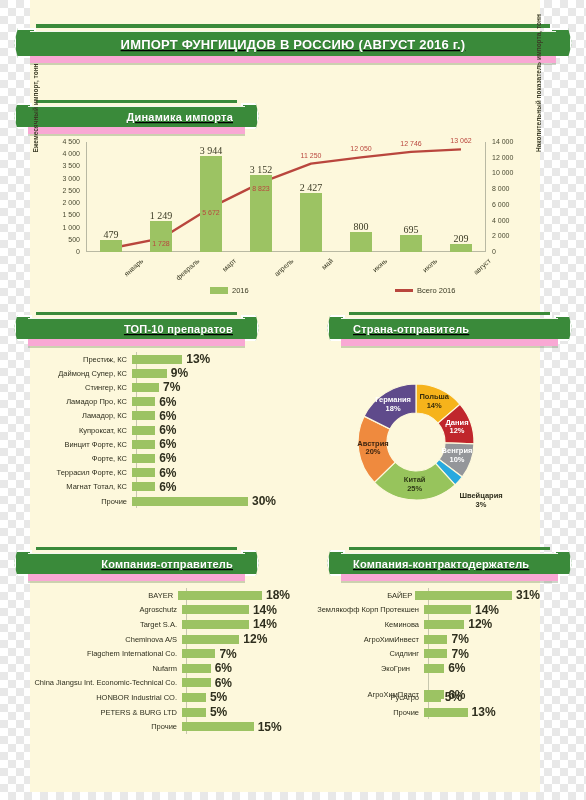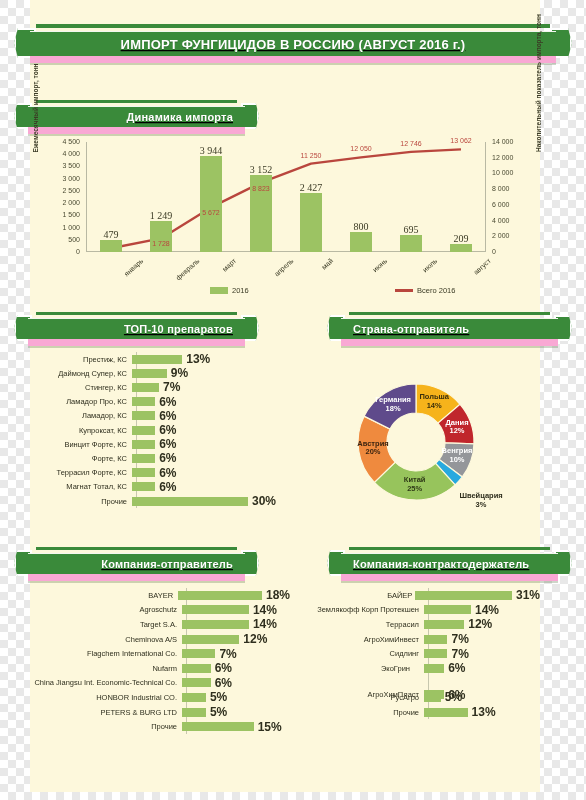--- a/index.html
+++ b/index.html
@@ -379,21 +379,21 @@
         <div class="hlabel" style="width: 124px; padding-right: 3px; box-sizing: border-box;">БАЙЕР</div>
         <div class="hbar" style="width: 104px;"></div>
         <div class="hval">31%</div>
       </div>
       <div class="hrow" style="top: 14.6px; height: 14.6px;">
         <div class="hlabel" style="width: 124px; padding-right: 5px; box-sizing: border-box;">Землякофф Корп Протекшен</div>
         <div class="hbar" style="width: 46.9677px;"></div>
         <div class="hval">14%</div>
       </div>
       <div class="hrow" style="top: 29.2px; height: 14.6px;">
-        <div class="hlabel" style="width: 124px; padding-right: 5px; box-sizing: border-box;">Террасил</div>
+        <div class="hlabel" style="width: 124px; padding-right: 5px; box-sizing: border-box;">Кеминова</div>
         <div class="hbar" style="width: 40.2581px;"></div>
         <div class="hval">12%</div>
       </div>
       <div class="hrow" style="top: 43.8px; height: 14.6px;">
         <div class="hlabel" style="width: 124px; padding-right: 5px; box-sizing: border-box;">АгроХимИнвест</div>
         <div class="hbar" style="width: 23.4839px;"></div>
         <div class="hval">7%</div>
       </div>
       <div class="hrow" style="top: 58.4px; height: 14.6px;">
         <div class="hlabel" style="width: 124px; padding-right: 5px; box-sizing: border-box;">Сидлинг</div>

